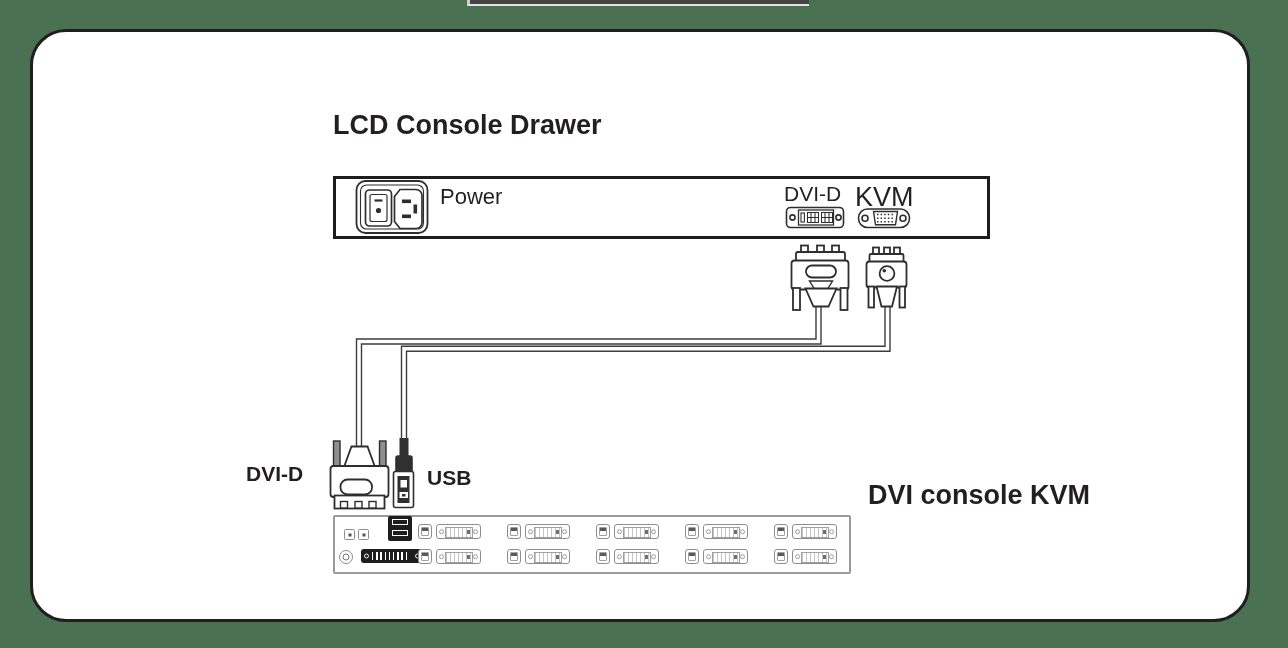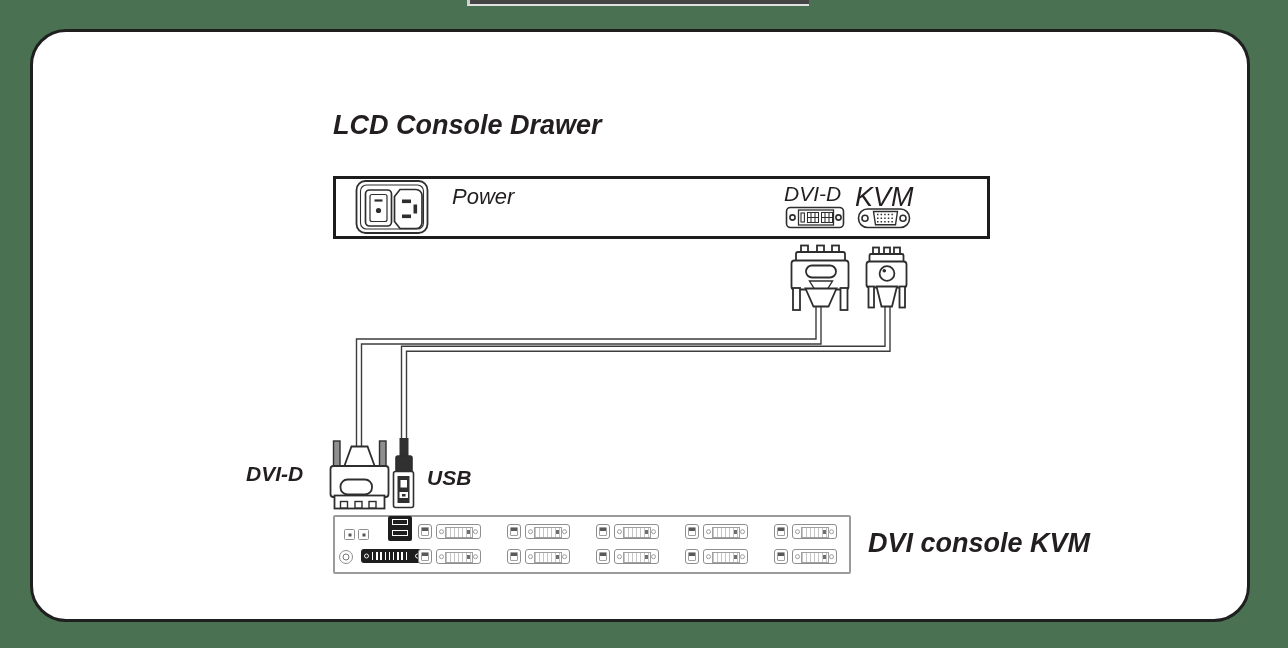--- a/index.html
+++ b/index.html
@@ -22,27 +22,27 @@
     left:30px;top:29px;width:1214px;height:587px;
     background:#ffffff;border:3px solid #1f1f1f;border-radius:36px;
   }
   .title{
     left:333px;top:110px;font-size:27px;font-weight:bold;letter-spacing:0;
   }
   .drawer-box{
     left:333px;top:176px;width:651px;height:57px;
     background:#fff;border:3.5px solid #1c1c1c;
   }
-  .lbl{white-space:nowrap;font-style:italic;}
-  .lbl-power{left:452px;top:184px;font-size:22px;}
+  .lbl{white-space:nowrap;}
+  .lbl-power{left:440px;top:184px;font-size:22px;}
   .lbl-dvi-top{left:784px;top:182px;font-size:21px;}
   .lbl-kvm-top{left:855px;top:182px;font-size:27px;}
   .lbl-dvi-bottom{left:246px;top:462px;font-size:21px;font-weight:bold;}
   .lbl-usb{left:427px;top:466px;font-size:21px;font-weight:bold;}
-  .lbl-kvm-switch{left:868px;top:528px;font-size:27px;font-weight:bold;}
+  .lbl-kvm-switch{left:868px;top:480px;font-size:27px;font-weight:bold;}
 
   
   .kvm-box{
     left:333px;top:515px;width:514px;height:55px;
     background:#fff;border:2px solid #9a9a9a;border-radius:2px;
   }
   .port-row{position:absolute;display:flex;align-items:center;}
   .port-row.row-top{left:83px;top:7px;}
   .port-row.row-bottom{left:83px;top:32px;}
   .port-group{display:flex;align-items:center;gap:4px;margin-right:26px;}

